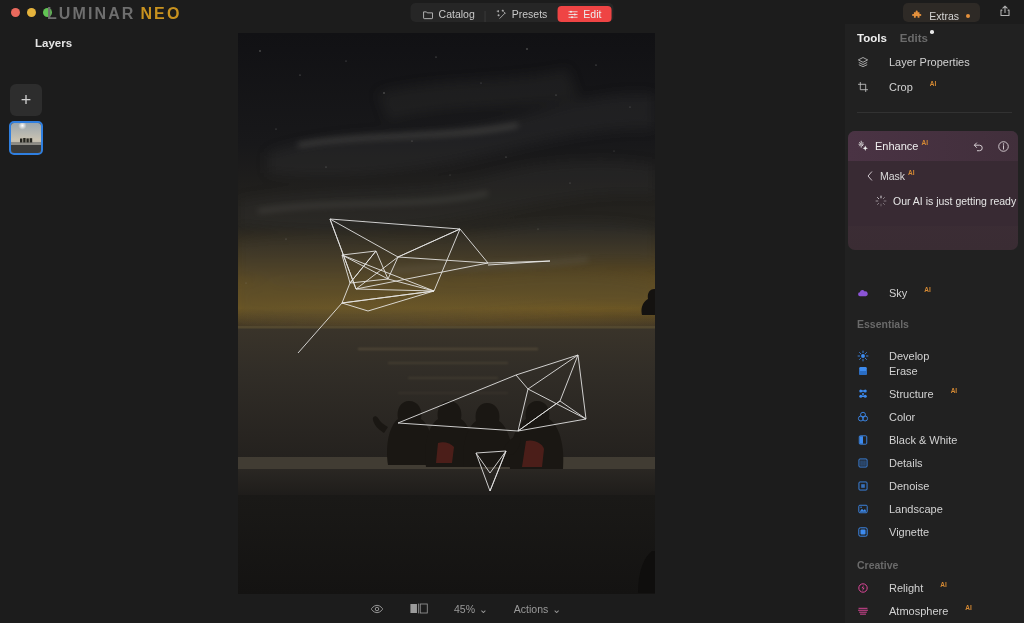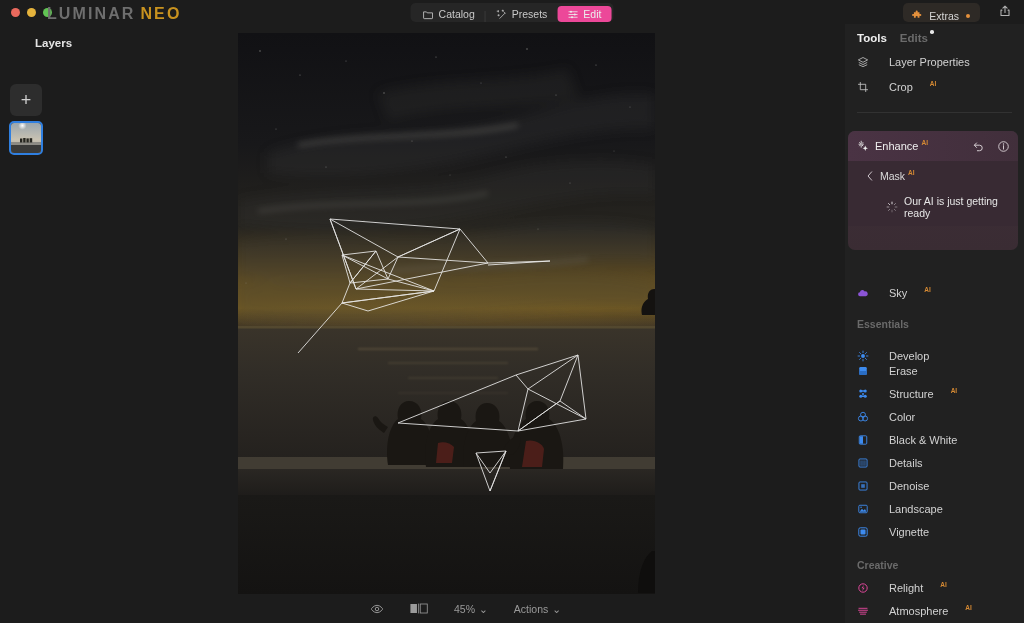--- a/index.html
+++ b/index.html
@@ -34,21 +34,21 @@
   #modebar {
     position: absolute; left: 50%; transform: translateX(-50%); top: 3px;
     height: 19px; background: #262626; border-radius: 5px;
     display: flex; align-items: flex-end; padding: 0 2px;
   }
   .modebtn {
     display: flex; align-items: center; gap: 5px;
     height: 16px; padding: 0 10px; border-radius: 4px;
     font-size: 10.5px; color: #c9c9c9; white-space: nowrap;
   }
-  .modebtn.active { background: #ec4899; color: #ededed; }
+  .modebtn.active { background: #ef4444; color: #ededed; }
   .modesep { width: 1px; height: 11px; background: #3a3a3a; }
 
   
   #extras-btn {
     position: absolute; right: 44px; top: 3px; height: 19px;
     background: #2e2a26; border-radius: 5px;
     display: flex; align-items: flex-end; gap: 6px; padding: 0 10px 0 8px;
     font-size: 10.5px; color: #d6d6d6;
   }
   #extras-btn .badge {
@@ -141,21 +141,21 @@
     background: #3b2c36;
   }
   .etab { font-size: 10.5px; color: #8d7b85; }
   .etab.active { color: #f2f2f2; }
   #enh-body { padding: 9px 0 0 0; background: #382a33; height: 65px; }
   #mask-row {
     display: flex; align-items: center; gap: 6px; padding-left: 18px;
     font-size: 10.5px; color: #dcdcdc;
   }
   #ai-ready {
-    display: flex; align-items: center; gap: 6px; padding-left: 38px;
+    display: flex; align-items: center; gap: 6px; padding-left: 27px;
     margin-top: 13px; font-size: 10.5px; color: #e6e6e6;
   }
 
   .ico { display: inline-flex; align-items: center; justify-content: center; flex: none; }
   @keyframes spin { to { transform: rotate(360deg); } }
   .spinner { animation: spin 1.1s linear infinite; transform-origin: 50% 50%; }
 </style>
 </head>
 <body>
 

